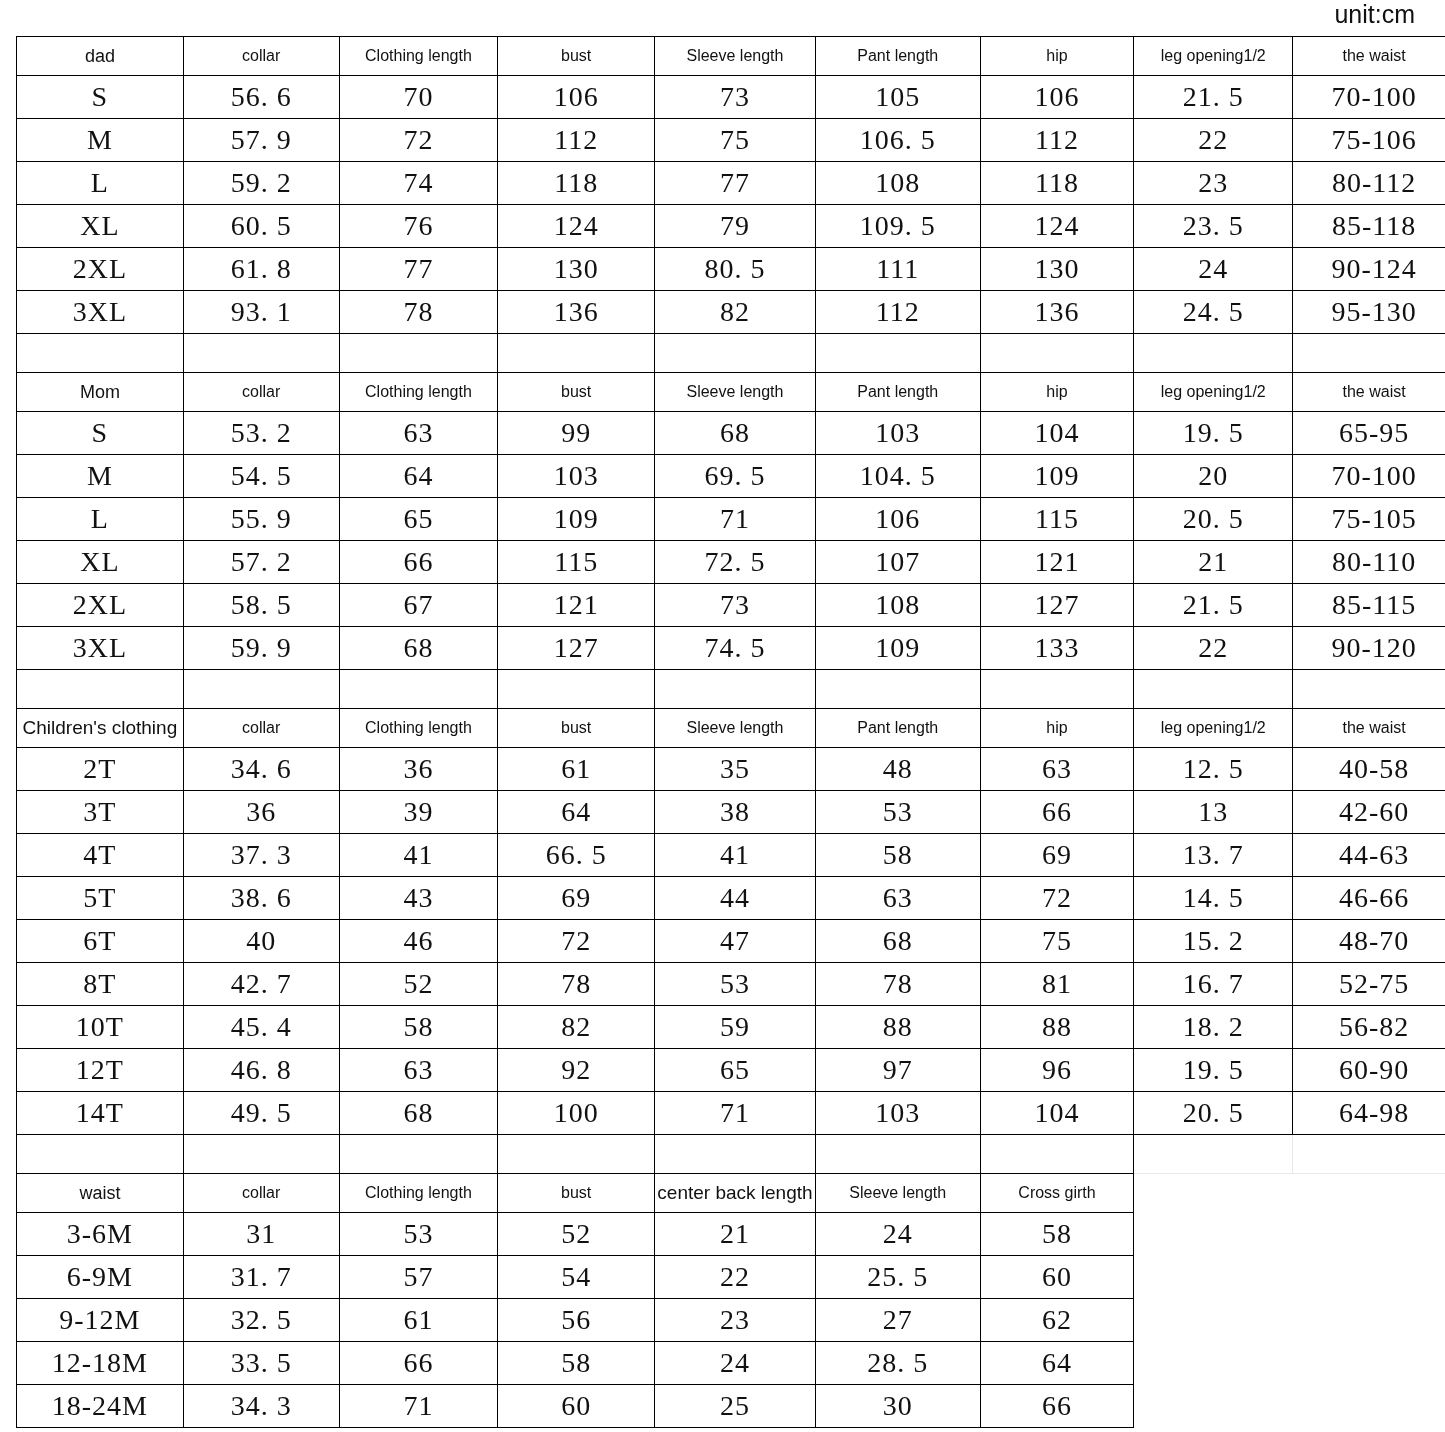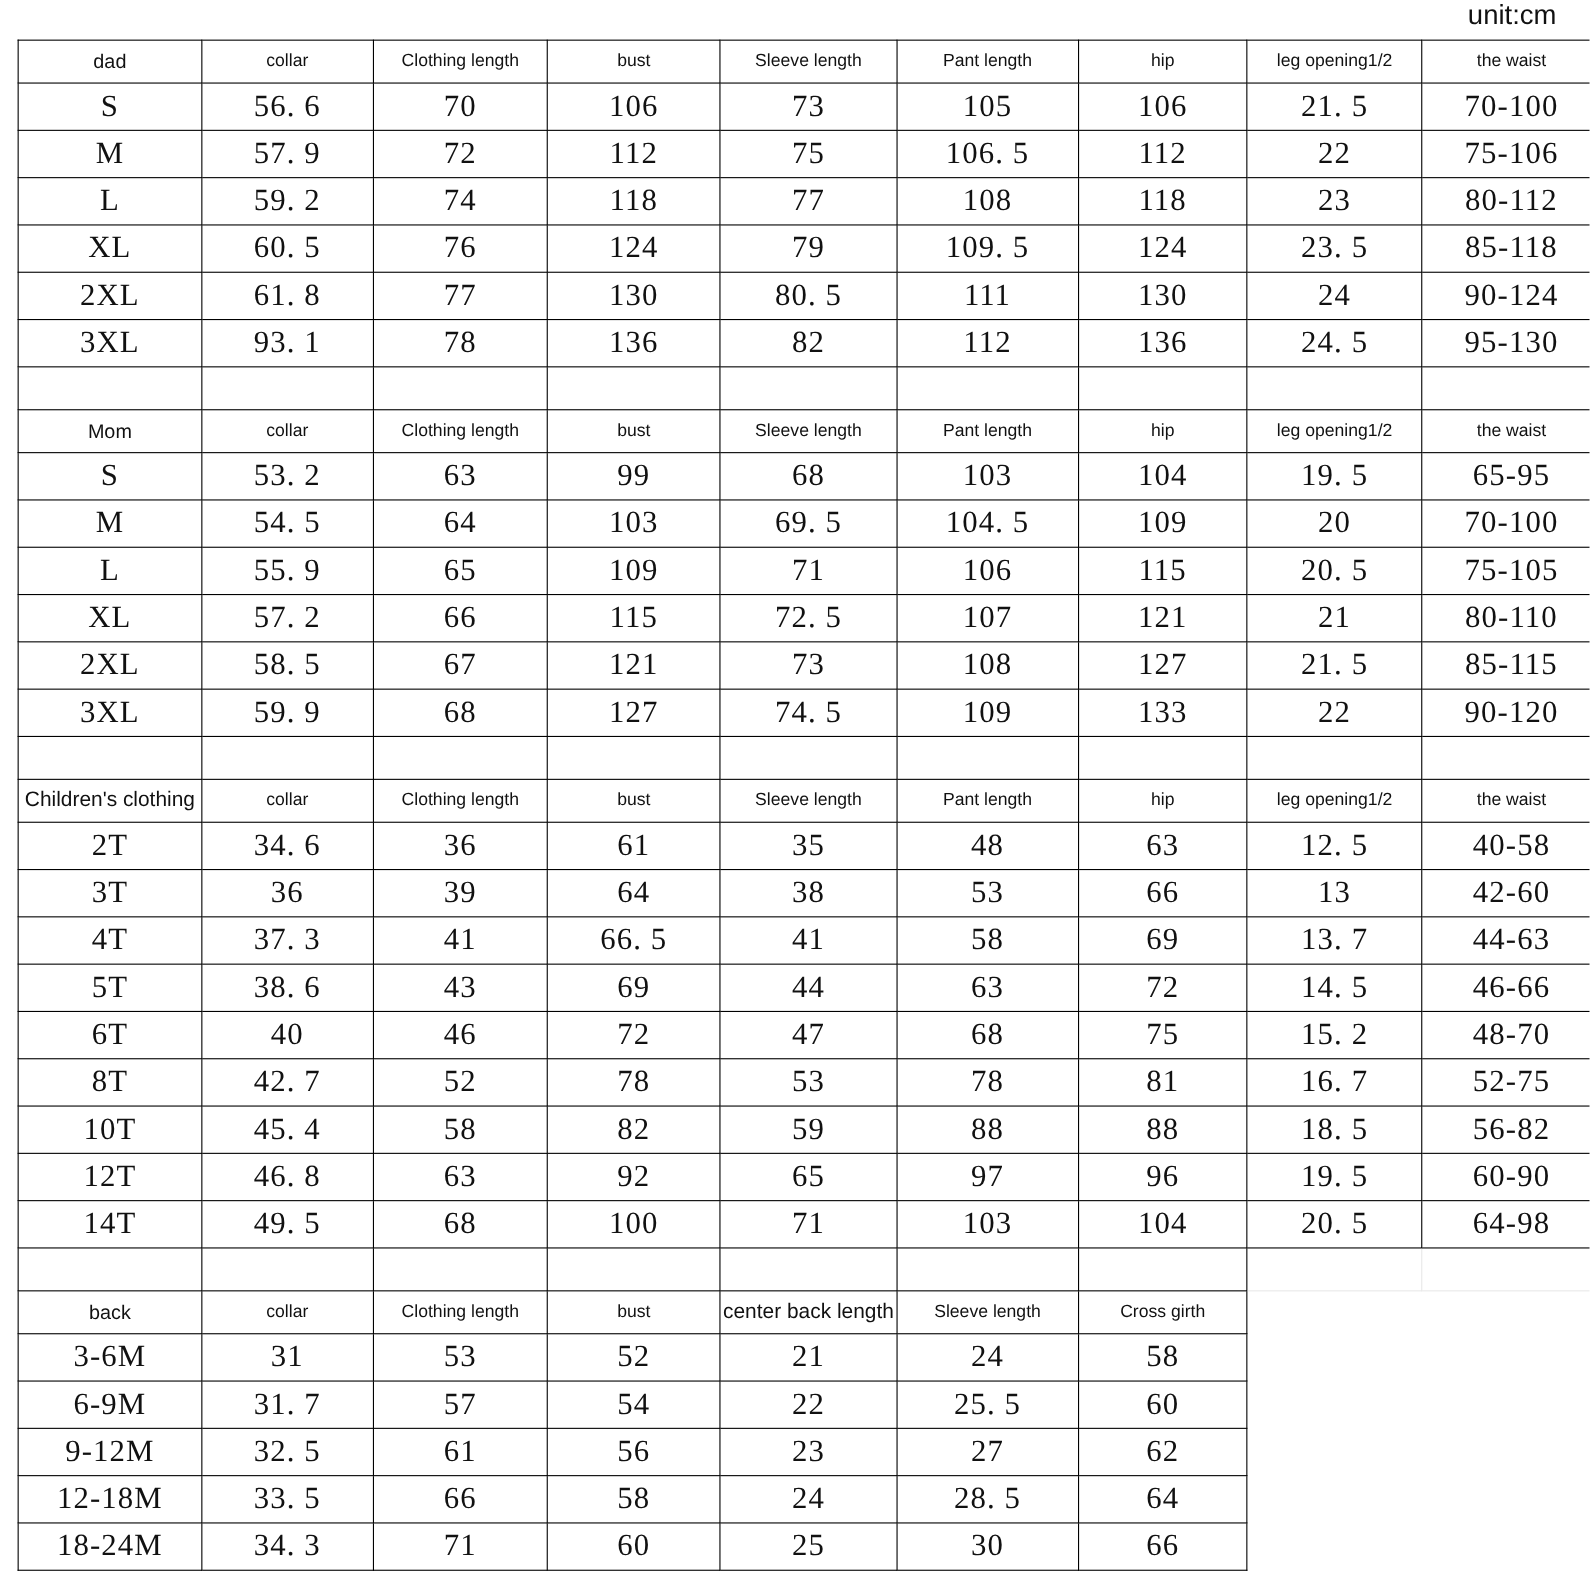--- a/index.html
+++ b/index.html
@@ -372,21 +372,21 @@
         <td class="data-cell">52-75</td>
       </tr>
       <tr>
         <td class="data-cell">10T</td>
         <td class="data-cell">45. 4</td>
         <td class="data-cell">58</td>
         <td class="data-cell">82</td>
         <td class="data-cell">59</td>
         <td class="data-cell">88</td>
         <td class="data-cell">88</td>
-        <td class="data-cell">18. 5</td>
+        <td class="data-cell">18. 2</td>
         <td class="data-cell">56-82</td>
       </tr>
       <tr>
         <td class="data-cell">12T</td>
         <td class="data-cell">46. 8</td>
         <td class="data-cell">63</td>
         <td class="data-cell">92</td>
         <td class="data-cell">65</td>
         <td class="data-cell">97</td>
         <td class="data-cell">96</td>
@@ -411,21 +411,21 @@
           <td></td>
         <td></td>
           <td></td>
           <td></td>
         <td></td>
           <td class="blank"></td>
           <td class="blank"></td>
       </tr>
 
       <tr class="header-row">
-        <td class="med">back</td>
+        <td class="med">waist</td>
         <td>collar</td>
         <td>Clothing length</td>
         <td>bust</td>
         <td class="small">center back length</td>
         <td>Sleeve length</td>
         <td>Cross girth</td>
         <td class="faint-right"></td>
         <td class="nb"></td>
       </tr>
       <tr>

